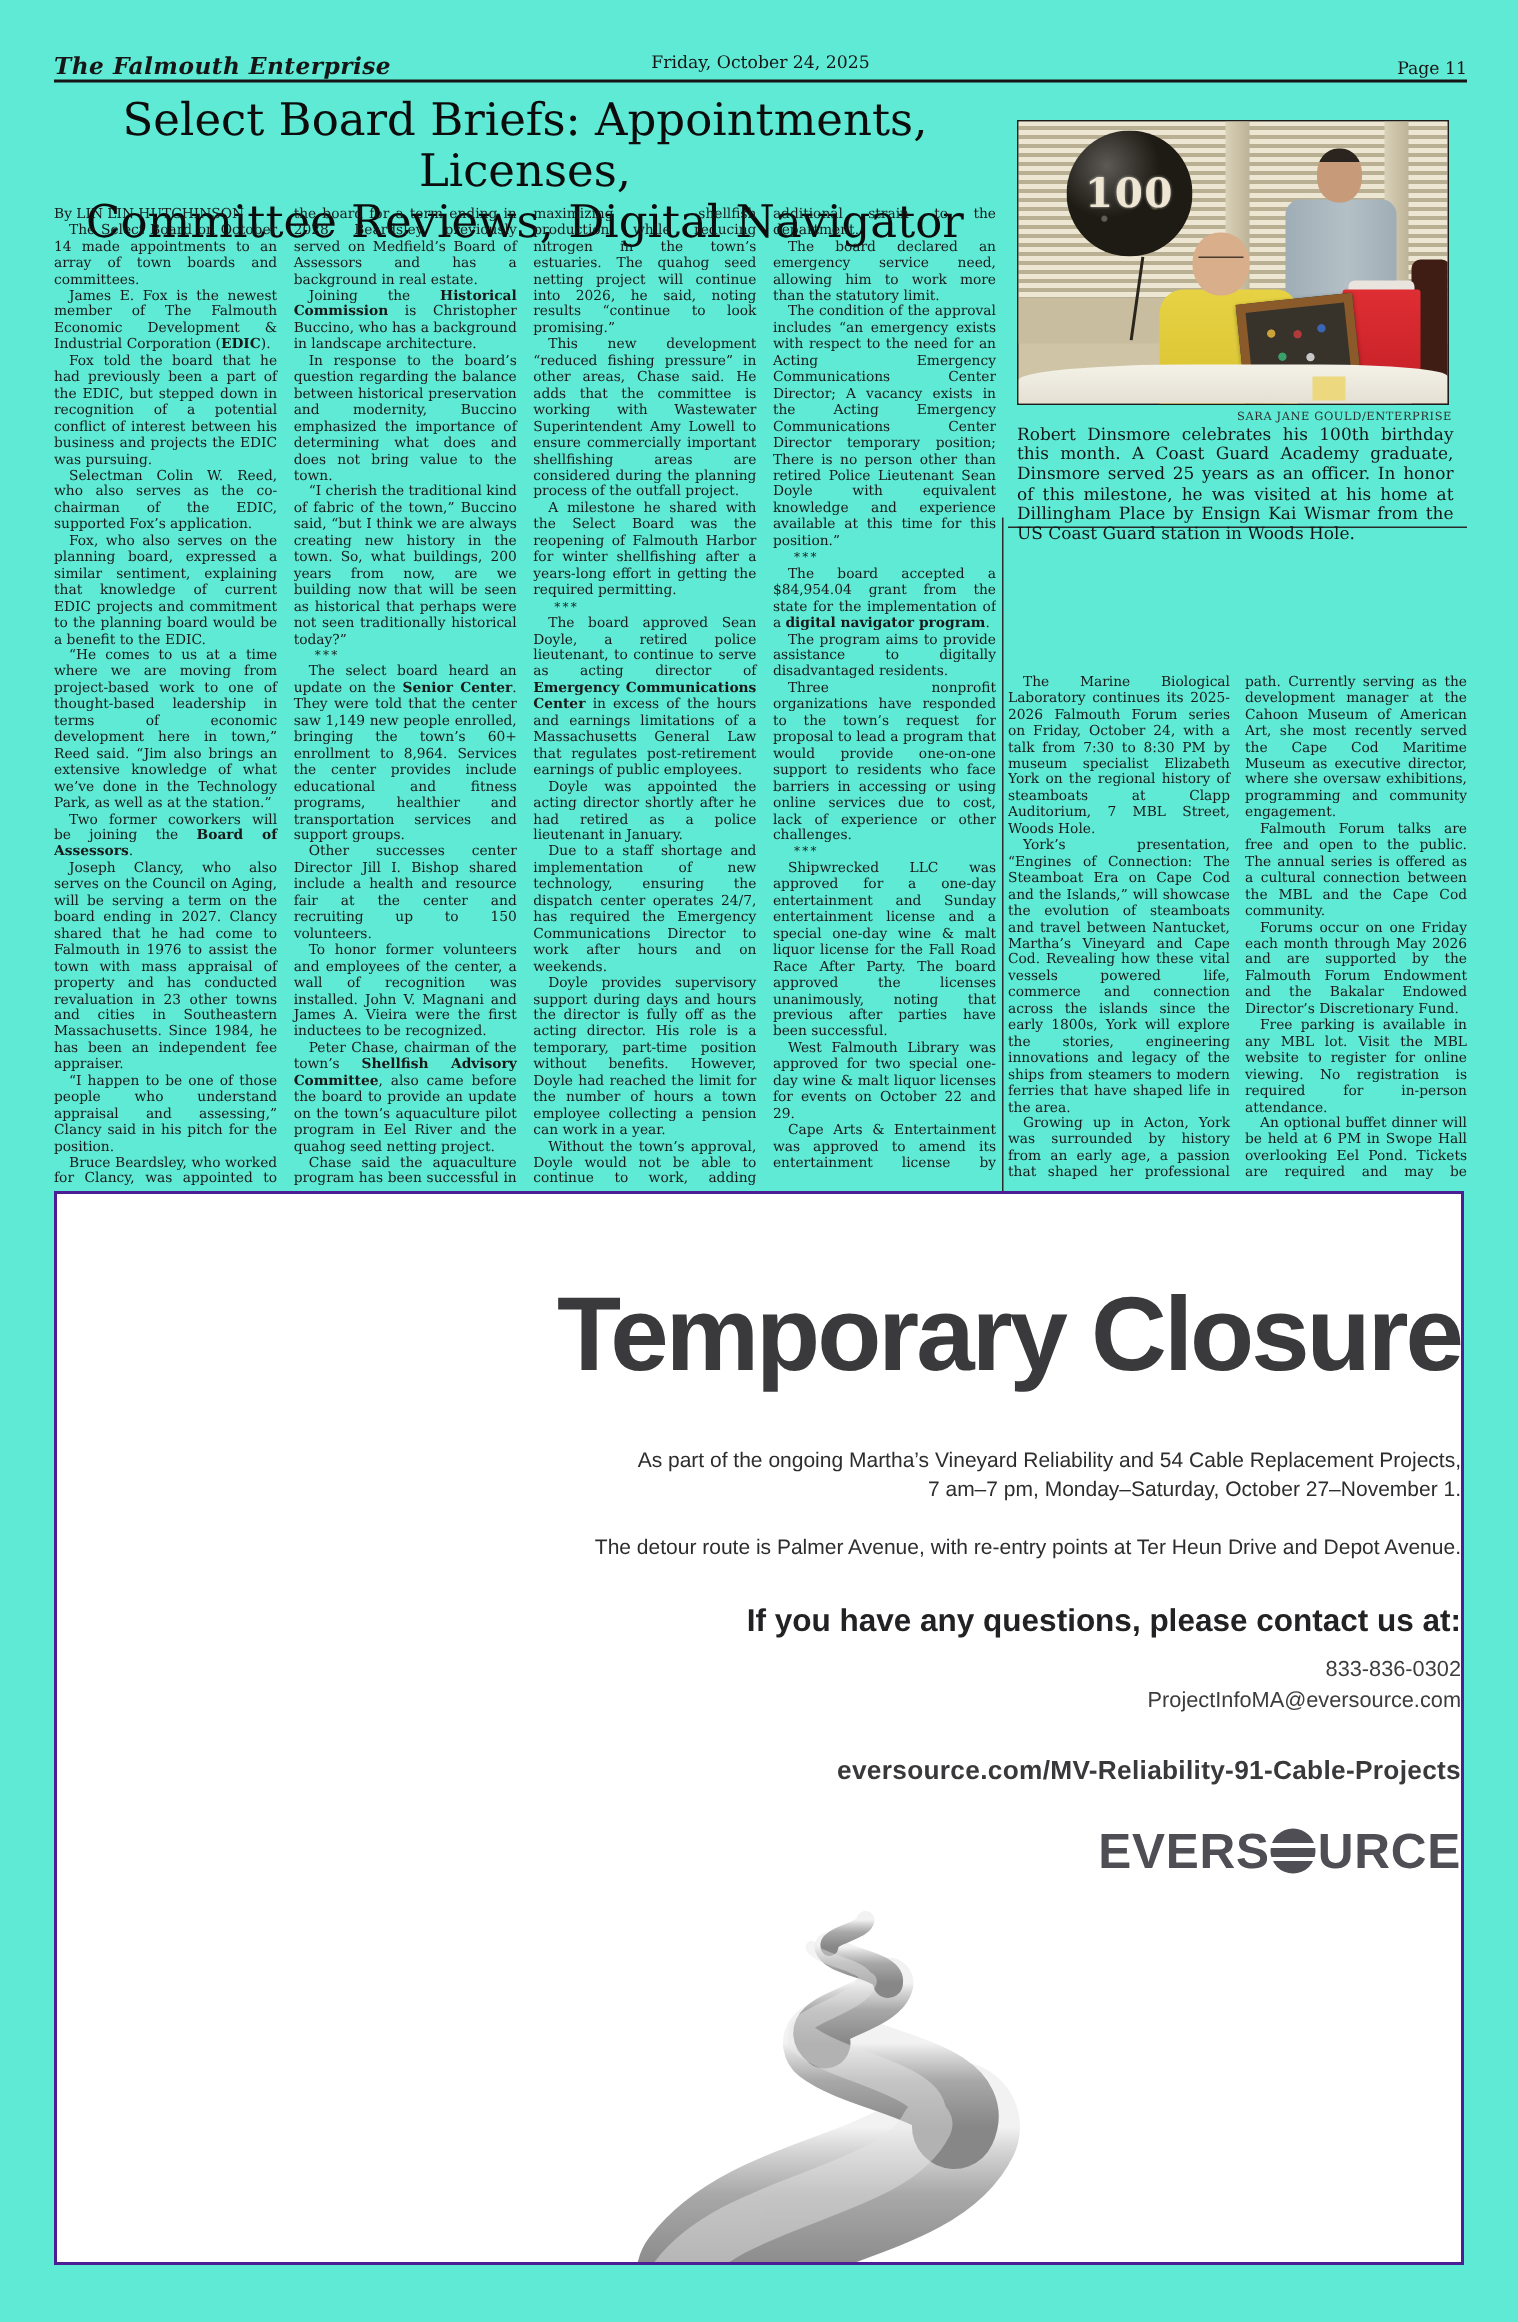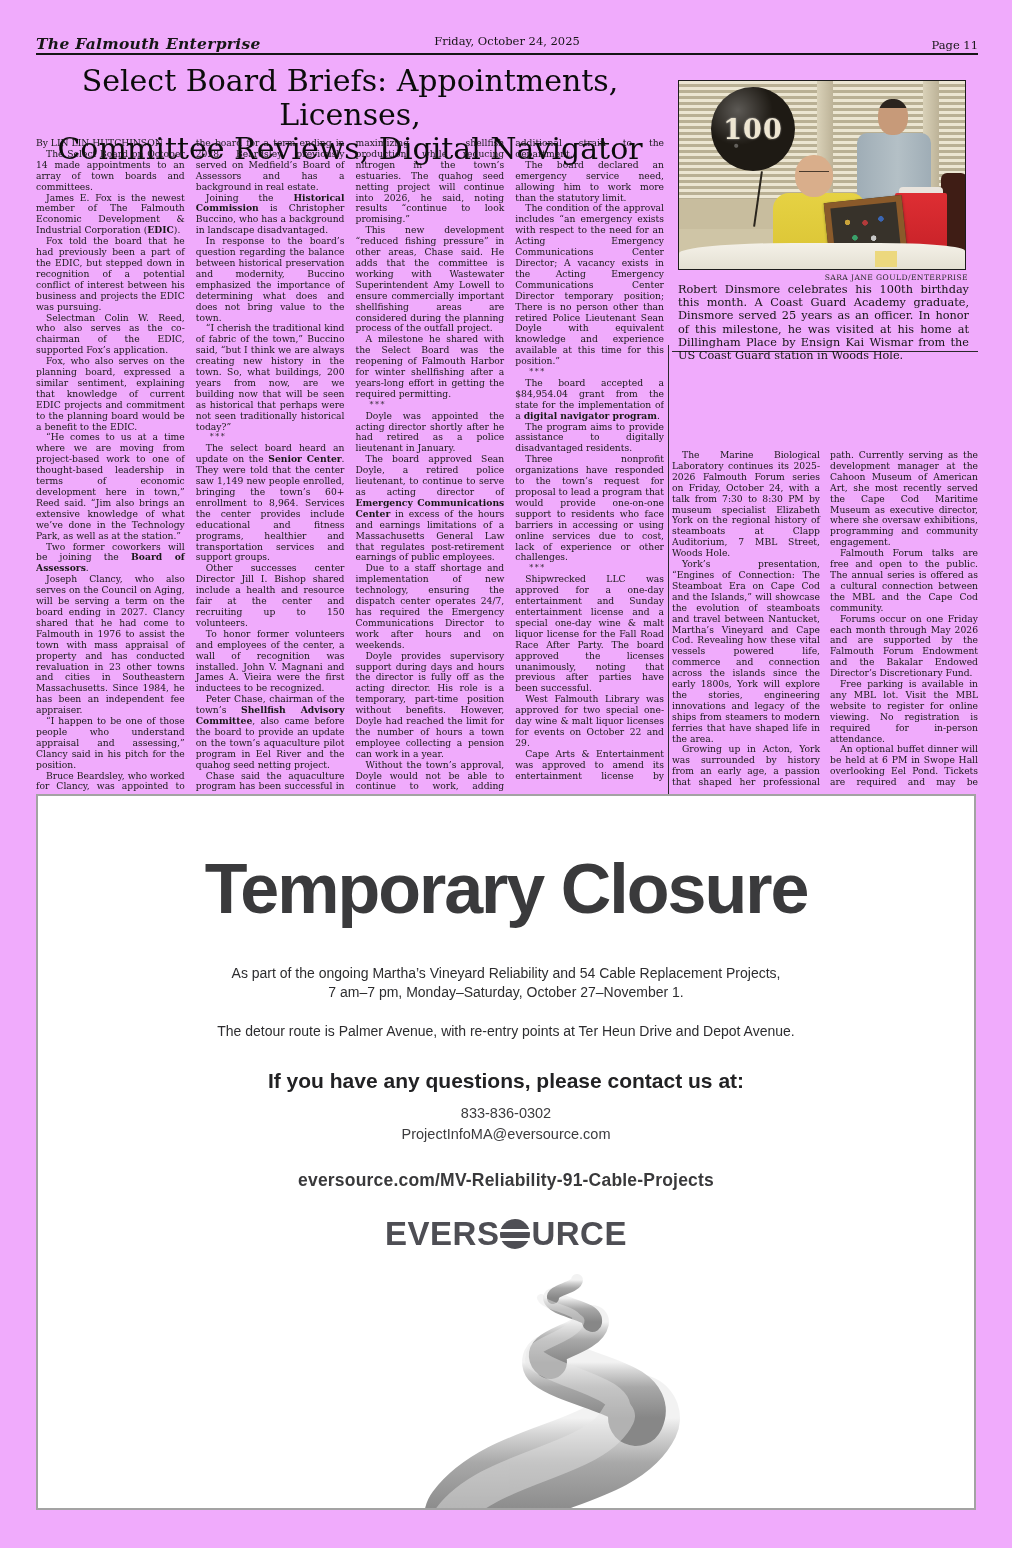--- a/index.html
+++ b/index.html
@@ -1,18 +1,18 @@
 <!DOCTYPE html>
 <html lang="en"><head>
 <meta charset="utf-8">
 <style>
   * { box-sizing: border-box; margin: 0; padding: 0; }
   body { width: 1012px; height: 1548px; background: #ffffff; position: relative;
          font-family: "DejaVu Serif", serif; color: #161616; }
-  .page { position: absolute; inset: 0; background: #f0abfc; overflow: hidden; }
+  .page { position: absolute; inset: 0; background: #5eead4; overflow: hidden; }
 
   
   .masthead { position: absolute; left: 36px; right: 34px; top: 34px; height: 21px;
               border-bottom: 2px solid #151515; display: flex; align-items: baseline; }
   .masthead .mh-title { font-family: "DejaVu Serif", serif; font-weight: bold; font-style: italic;
                         font-size: 15.5px; letter-spacing: .3px; }
   .masthead .mh-date { position: absolute; left: 0; right: 0; text-align: center; font-size: 11.5px; }
   .masthead .mh-page { margin-left: auto; font-size: 11.5px; }
 
   
@@ -88,22 +88,22 @@
   .forum-headline { position: absolute; left: 674px; top: 360px; width: 302px; text-align: center;
                     font-weight: bold; font-size: 26px; line-height: 1.18; color: #0c0c0c; }
   .forum-body { position: absolute; left: 672px; top: 450px; width: 306px; height: 344px;
                 column-count: 2; column-gap: 10px; column-fill: auto;
                 font-size: 9.2px; line-height: 10.9px; text-align: justify; hyphens: auto;
                 overflow: hidden; color: #191919; }
   .forum-body p { text-indent: 10px; }
 
   
   .ad-box { position: absolute; left: 36px; top: 794px; width: 940px; height: 716px;
-            border: 2px solid #a3a3a3; background: #ffffff; overflow: hidden;
-            font-family: "Liberation Sans", sans-serif; text-align: center; }
+            border: 2px solid #4c1d95; background: #ffffff; overflow: hidden;
+            font-family: "Liberation Sans", sans-serif; text-align: right; }
   .ad-title { margin-top: 58px; font-size: 70px; font-weight: bold; letter-spacing: -2px;
               color: #3a3a3c; line-height: 1; }
   .ad-body { margin-top: 40px; font-size: 14px; line-height: 18.5px; color: #2d2d2f; }
   .ad-detour { margin-top: 22px; font-size: 14px; color: #2d2d2f; }
   .ad-contact-heading { margin-top: 30px; font-size: 21px; font-weight: bold; color: #222224; }
   .ad-phone { margin-top: 12px; font-size: 14.5px; color: #3c3c3e; }
   .ad-email { margin-top: 5px; font-size: 14.5px; color: #3c3c3e; }
   .ad-url { margin-top: 28px; font-size: 17.5px; font-weight: bold; color: #39393b; letter-spacing: .2px; }
   .ev-logo { margin-top: 26px; display: inline-flex; align-items: center; color: #4e4e54;
              font-size: 33px; font-weight: bold; letter-spacing: .5px; line-height: 1; }
@@ -131,34 +131,34 @@
       <p><span>The Select Board on October 14 made appointments to an array of town boards and committees.</span></p>
       <p><span>James E. Fox is the newest member of The Falmouth Economic Development &amp; Industrial Corporation (</span><b>EDIC</b><span>).</span></p>
       <p><span>Fox told the board that he had previously been a part of the EDIC, but stepped down in recognition of a potential conflict of interest between his business and projects the EDIC was pursuing.</span></p>
       <p><span>Selectman Colin W. Reed, who also serves as the co-chairman of the EDIC, supported Fox’s application.</span></p>
       <p><span>Fox, who also serves on the planning board, expressed a similar sentiment, explaining that knowledge of current EDIC projects and commitment to the planning board would be a benefit to the EDIC.</span></p>
       <p><span>“He comes to us at a time where we are moving from project-based work to one of thought-based leadership in terms of economic development here in town,” Reed said. “Jim also brings an extensive knowledge of what we’ve done in the Technology Park, as well as at the station.”</span></p>
       <p><span>Two former coworkers will be joining the </span><b>Board of Assessors</b><span>.</span></p>
       <p><span>Joseph Clancy, who also serves on the Council on Aging, will be serving a term on the board ending in 2027. Clancy shared that he had come to Falmouth in 1976 to assist the town with mass appraisal of property and has conducted revaluation in 23 other towns and cities in Southeastern Massachusetts. Since 1984, he has been an independent fee appraiser.</span></p>
       <p><span>“I happen to be one of those people who understand appraisal and assessing,” Clancy said in his pitch for the position.</span></p>
       <p><span>Bruce Beardsley, who worked for Clancy, was appointed to the board for a term ending in 2028. Beardsley previously served on Medfield’s Board of Assessors and has a background in real estate.</span></p>
-      <p><span>Joining the </span><b>Historical Commission</b><span> is Christopher Buccino, who has a background in landscape disadvantaged.</span></p>
+      <p><span>Joining the </span><b>Historical Commission</b><span> is Christopher Buccino, who has a background in landscape architecture.</span></p>
       <p><span>In response to the board’s question regarding the balance between historical preservation and modernity, Buccino emphasized the importance of determining what does and does not bring value to the town.</span></p>
       <p><span>“I cherish the traditional kind of fabric of the town,” Buccino said, “but I think we are always creating new history in the town. So, what buildings, 200 years from now, are we building now that will be seen as historical that perhaps were not seen traditionally historical today?”</span></p>
       <p class="sep"><span>***</span></p>
       <p><span>The select board heard an update on the </span><b>Senior Center</b><span>. They were told that the center saw 1,149 new people enrolled, bringing the town’s 60+ enrollment to 8,964. Services the center provides include educational and fitness programs, healthier and transportation services and support groups.</span></p>
       <p><span>Other successes center Director Jill I. Bishop shared include a health and resource fair at the center and recruiting up to 150 volunteers.</span></p>
       <p><span>To honor former volunteers and employees of the center, a wall of recognition was installed. John V. Magnani and James A. Vieira were the first inductees to be recognized.</span></p>
       <p><span>Peter Chase, chairman of the town’s </span><b>Shellfish Advisory Committee</b><span>, also came before the board to provide an update on the town’s aquaculture pilot program in Eel River and the quahog seed netting project.</span></p>
       <p><span>Chase said the aquaculture program has been successful in maximizing shellfish production while reducing nitrogen in the town’s estuaries. The quahog seed netting project will continue into 2026, he said, noting results “continue to look promising.”</span></p>
       <p><span>This new development “reduced fishing pressure” in other areas, Chase said. He adds that the committee is working with Wastewater Superintendent Amy Lowell to ensure commercially important shellfishing areas are considered during the planning process of the outfall project.</span></p>
       <p><span>A milestone he shared with the Select Board was the reopening of Falmouth Harbor for winter shellfishing after a years-long effort in getting the required permitting.</span></p>
       <p class="sep"><span>***</span></p>
+      <p><span>The board approved Sean Doyle, a retired police lieutenant, to continue to serve as acting director of </span><b>Emergency Communications Center</b><span> in excess of the hours and earnings limitations of a Massachusetts General Law that regulates post-retirement earnings of public employees.</span></p>
       <p><span>Doyle was appointed the acting director shortly after he had retired as a police lieutenant in January.</span></p>
-      <p><span>The board approved Sean Doyle, a retired police lieutenant, to continue to serve as acting director of </span><b>Emergency Communications Center</b><span> in excess of the hours and earnings limitations of a Massachusetts General Law that regulates post-retirement earnings of public employees.</span></p>
       <p><span>Due to a staff shortage and implementation of new technology, ensuring the dispatch center operates 24/7, has required the Emergency Communications Director to work after hours and on weekends.</span></p>
       <p><span>Doyle provides supervisory support during days and hours the director is fully off as the acting director. His role is a temporary, part-time position without benefits. However, Doyle had reached the limit for the number of hours a town employee collecting a pension can work in a year.</span></p>
       <p><span>Without the town’s approval, Doyle would not be able to continue to work, adding additional strain to the department.</span></p>
       <p><span>The board declared an emergency service need, allowing him to work more than the statutory limit.</span></p>
       <p><span>The condition of the approval includes “an emergency exists with respect to the need for an Acting Emergency Communications Center Director; A vacancy exists in the Acting Emergency Communications Center Director temporary position; There is no person other than retired Police Lieutenant Sean Doyle with equivalent knowledge and experience available at this time for this position.”</span></p>
       <p class="sep"><span>***</span></p>
       <p><span>The board accepted a $84,954.04 grant from the state for the implementation of a </span><b>digital navigator program</b><span>.</span></p>
       <p><span>The program aims to provide assistance to digitally disadvantaged residents.</span></p>
       <p><span>Three nonprofit organizations have responded to the town’s request for proposal to lead a program that would provide one-on-one support to residents who face barriers in accessing or using online services due to cost, lack of experience or other challenges.</span></p>
       <p class="sep"><span>***</span></p>

